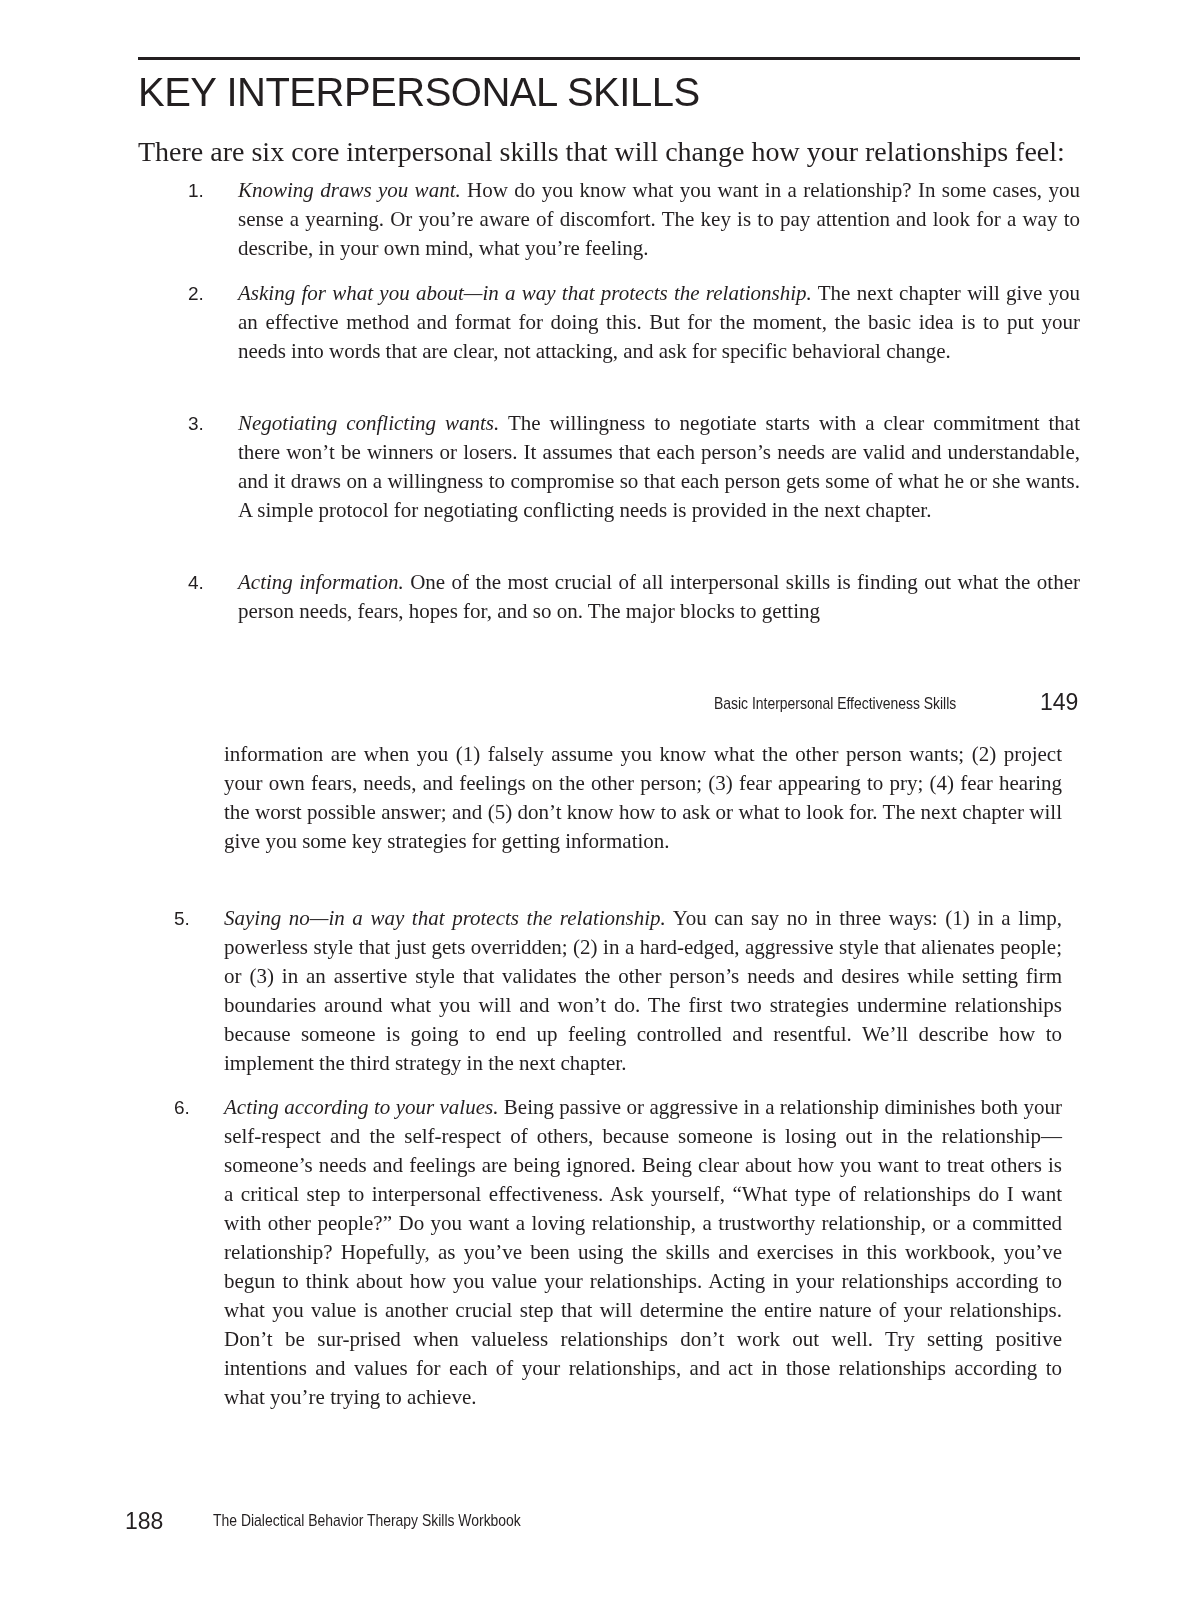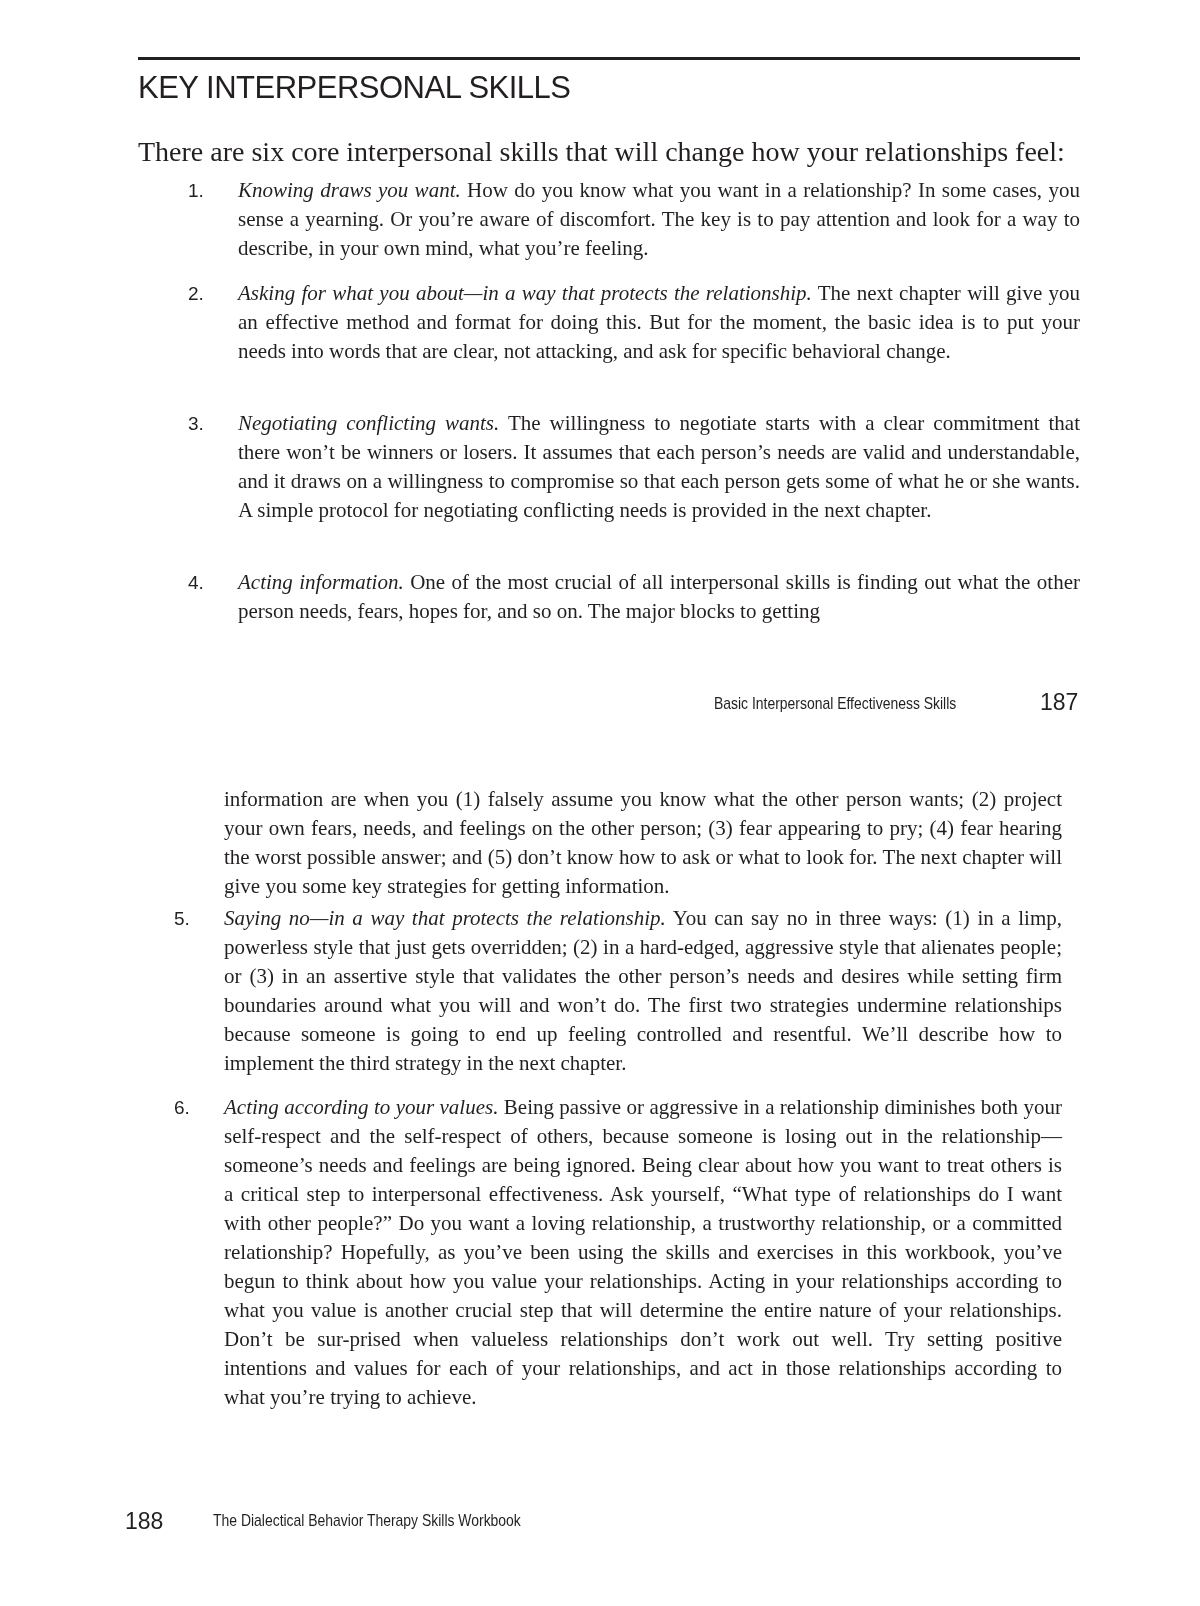--- a/index.html
+++ b/index.html
@@ -1,18 +1,18 @@
 <!DOCTYPE html>
 <html><head>
 <meta charset="utf-8">
 <style>
   html, body { margin: 0; padding: 0; background: #ffffff; }
   body { width: 1200px; height: 1606px; position: relative; color: #231f20; font-family: "Liberation Serif", serif; overflow: hidden; }
   .rule { position: absolute; left: 138px; top: 57px; width: 942px; height: 3px; background: #231f20; }
-  .title { position: absolute; left: 138px; top: 70px; font-family: "Liberation Sans", sans-serif; font-size: 31px; letter-spacing: -0.5px; color: #231f20; white-space: nowrap; }
+  .title { position: absolute; left: 138px; top: 70px; font-family: "Liberation Sans", sans-serif; font-size: 40px; letter-spacing: -0.5px; color: #231f20; white-space: nowrap; }
   .intro { position: absolute; left: 138px; top: 136px; font-size: 28px; white-space: nowrap; }
   .item { position: absolute; font-size: 21px; line-height: 29px; text-align: justify; }
   .num { position: absolute; font-family: "Liberation Sans", sans-serif; font-size: 19px; }
   .lead { font-style: italic; }
   .p1 .item { left: 238px; width: 842px; }
   .p1 .num { left: 188px; }
   .p2 .item { left: 224px; width: 838px; }
   .p2 .num { left: 174px; }
   .running-head { position: absolute; font-family: "Liberation Sans", sans-serif; font-size: 17px; transform: scaleX(0.82); transform-origin: left center; white-space: nowrap; }
   .pagenum { position: absolute; font-family: "Liberation Sans", sans-serif; font-size: 23px; white-space: nowrap; }
@@ -32,24 +32,24 @@
   <div class="item" style="top:279px"><span class="lead">Asking for what you about—in a way that protects the relationship.</span><span> The next chapter will give you an effective method and format for doing this. But for the moment, the basic idea is to put your needs into words that are clear, not attacking, and ask for specific behavioral change.</span></div>
 
   <span class="num" style="top:413px">3.</span>
   <div class="item" style="top:409px"><span class="lead">Negotiating conflicting wants.</span><span> The willingness to negotiate starts with a clear commitment that there won’t be winners or losers. It assumes that each person’s needs are valid and understandable, and it draws on a willingness to compromise so that each person gets some of what he or she wants. A simple protocol for negotiating conflicting needs is provided in the next chapter.</span></div>
 
   <span class="num" style="top:572px">4.</span>
   <div class="item" style="top:568px"><span class="lead">Acting information.</span><span> One of the most crucial of all interpersonal skills is finding out what the other person needs, fears, hopes for, and so on. The major blocks to getting</span></div>
 </div>
 
 <div class="running-head" style="left:714px; top:694px">Basic Interpersonal Effectiveness Skills</div>
-<div class="pagenum" style="left:1040px; top:689px">187</div>
+<div class="pagenum" style="left:1040px; top:689px">149</div>
 
 <div class="p2">
-  <div class="item" style="top:785px">information are when you (1) falsely assume you know what the other person wants; (2) project your own fears, needs, and feelings on the other person; (3) fear appearing to pry; (4) fear hearing the worst possible answer; and (5) don’t know how to ask or what to look for. The next chapter will give you some key strategies for getting information.</div>
+  <div class="item" style="top:740px">information are when you (1) falsely assume you know what the other person wants; (2) project your own fears, needs, and feelings on the other person; (3) fear appearing to pry; (4) fear hearing the worst possible answer; and (5) don’t know how to ask or what to look for. The next chapter will give you some key strategies for getting information.</div>
 
   <span class="num" style="top:908px">5.</span>
   <div class="item" style="top:904px"><span class="lead">Saying no—in a way that protects the relationship.</span><span> You can say no in three ways: (1) in a limp, powerless style that just gets overridden; (2) in a hard-edged, aggressive style that alienates people; or (3) in an assertive style that validates the other person’s needs and desires while setting firm boundaries around what you will and won’t do. The first two strategies undermine relationships because someone is going to end up feeling controlled and resentful. We’ll describe how to implement the third strategy in the next chapter.</span></div>
 
   <span class="num" style="top:1097px">6.</span>
   <div class="item" style="top:1093px"><span class="lead">Acting according to your values.</span><span> Being passive or aggressive in a relationship diminishes both your self-respect and the self-respect of others, because someone is losing out in the relationship—someone’s needs and feelings are being ignored. Being clear about how you want to treat others is a critical step to interpersonal effectiveness. Ask yourself, “What type of relationships do I want with other people?” Do you want a loving relationship, a trustworthy relationship, or a committed relationship? Hopefully, as you’ve been using the skills and exercises in this workbook, you’ve begun to think about how you value your relationships. Acting in your relationships according to what you value is another crucial step that will determine the entire nature of your relationships. Don’t be sur-prised when valueless relationships don’t work out well. Try setting positive intentions and values for each of your relationships, and act in those relationships according to what you’re trying to achieve.</span></div>
 </div>
 
 <div class="pagenum" style="left:125px; top:1508px">188</div>
 <div class="running-head" style="left:213px; top:1511px">The Dialectical Behavior Therapy Skills Workbook</div>

